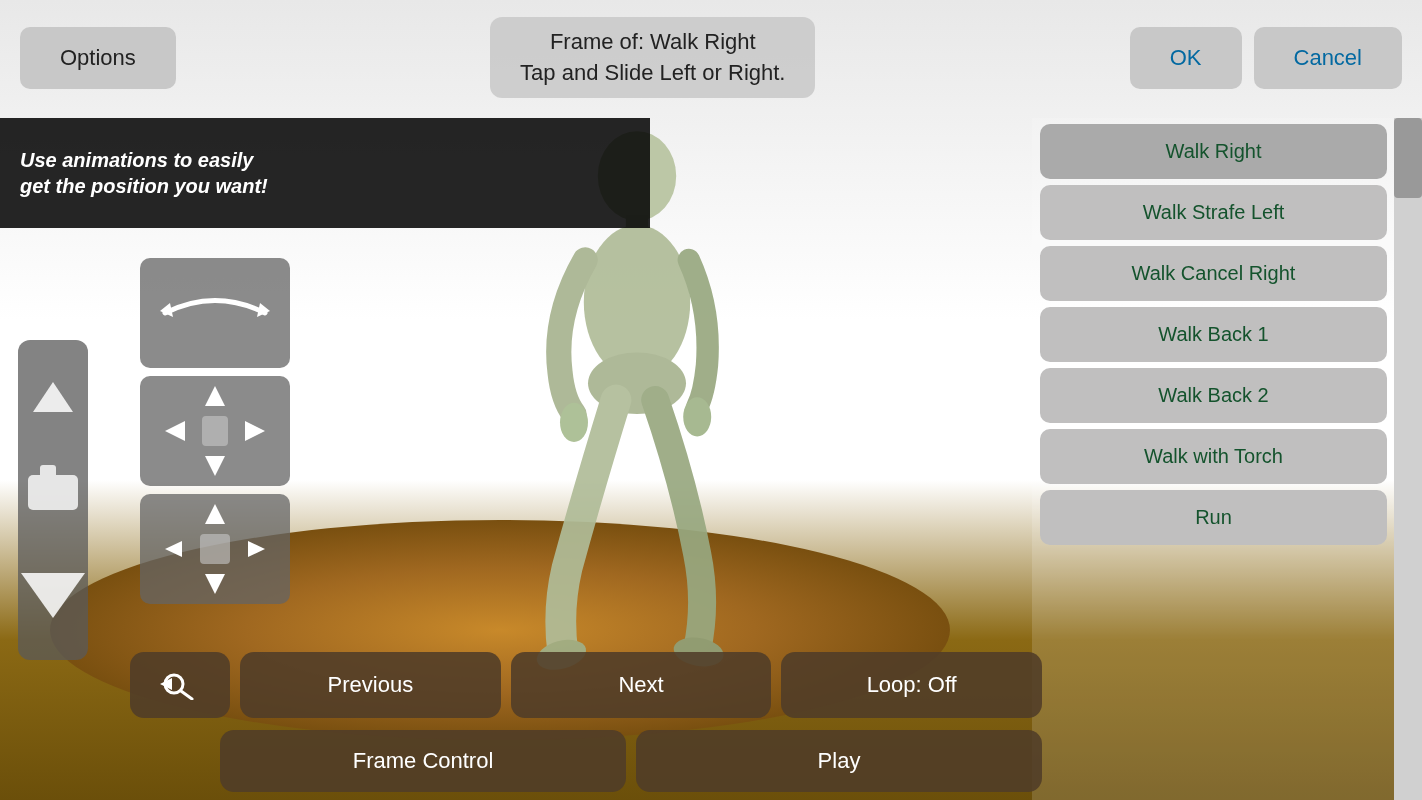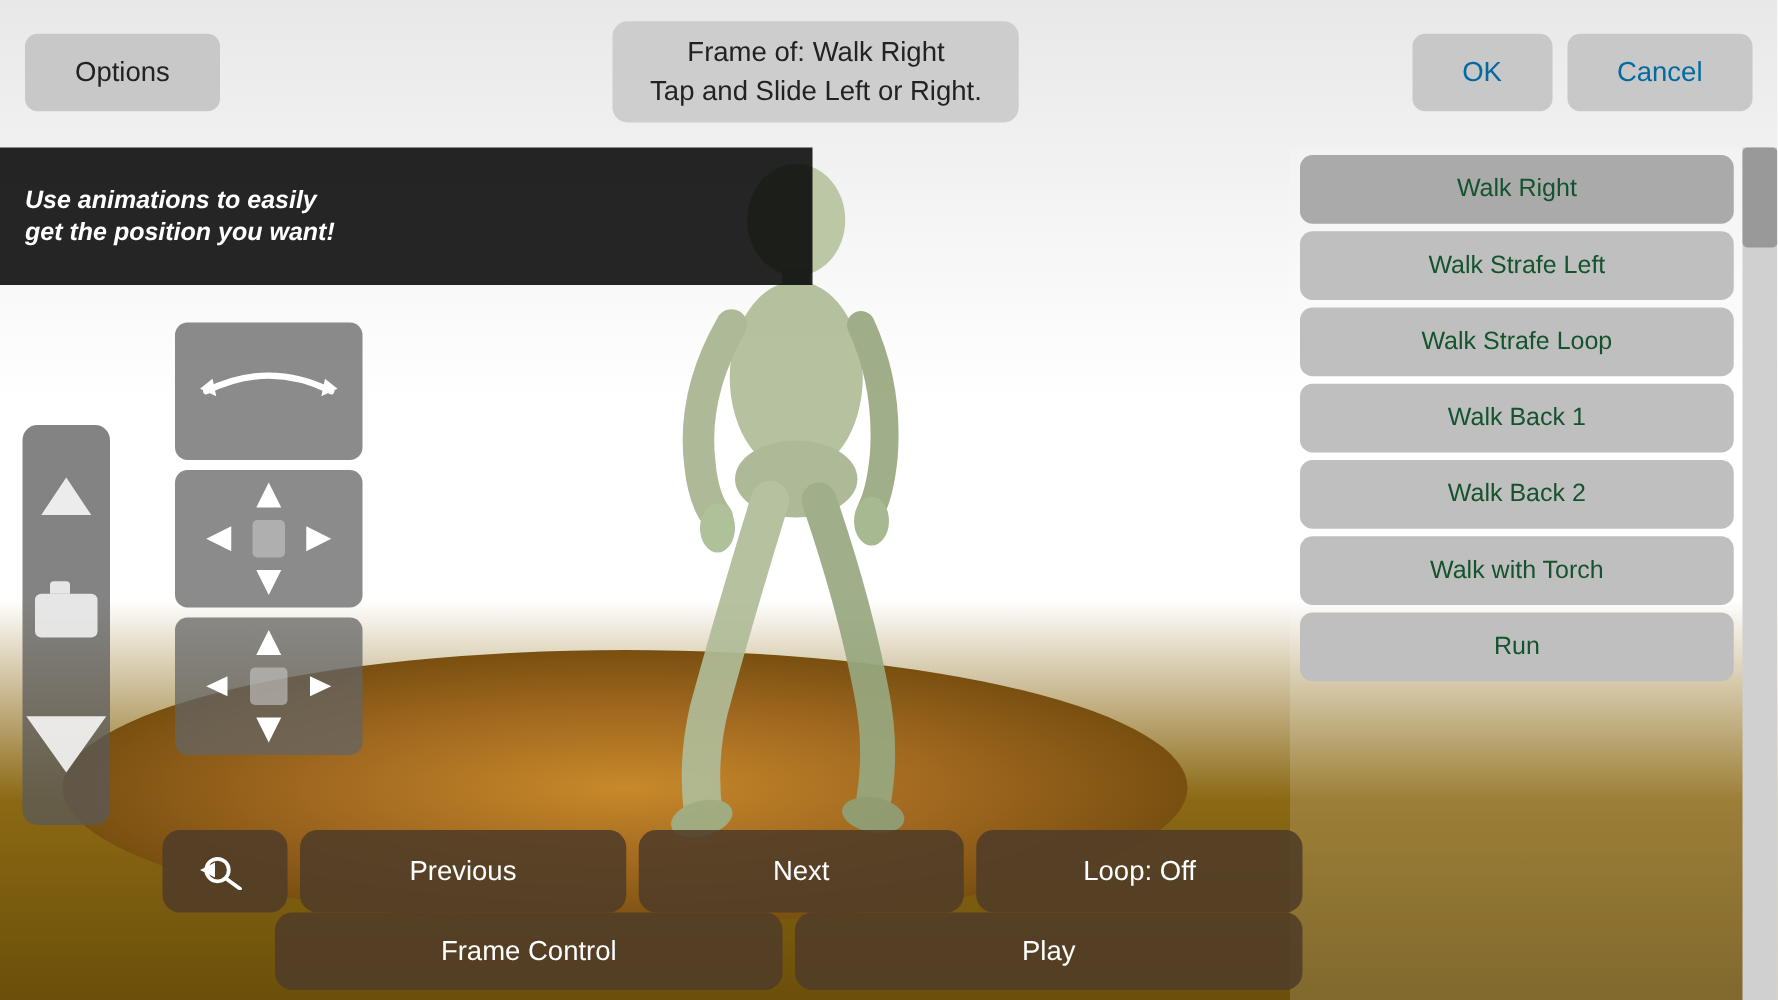--- a/index.html
+++ b/index.html
@@ -188,21 +188,21 @@
 
     
     .bottom-controls {
       position: absolute;
       bottom: 8px;
       left: 130px;
       right: 380px;
       z-index: 20;
       display: flex;
       flex-direction: column;
-      gap: 0;
+      gap: 12px;
     }
 
     .bottom-row {
       display: flex;
       gap: 10px;
       justify-content: center;
     }
 
     .btn-dark {
       background: rgba(80,60,40,0.88);
@@ -427,21 +427,21 @@
       <button class="btn-dark">Frame Control</button>
       <button class="btn-dark">Play</button>
     </div>
   </div>
 
   <div class="right-panel">
     <div class="animation-list">
 
     <button class="anim-btn active">Walk Right</button>
         <button class="anim-btn">Walk Strafe Left</button>
-        <button class="anim-btn">Walk Strafe Loop</button>
+        <button class="anim-btn">Walk Cancel Right</button>
         <button class="anim-btn">Walk Back 1</button>
         <button class="anim-btn">Walk Back 2</button>
         <button class="anim-btn">Walk with Torch</button>
         <button class="anim-btn">Run</button>
       </div>
     <div class="scrollbar-track">
       <div class="scrollbar-thumb"></div>
     </div>
   </div>
 

